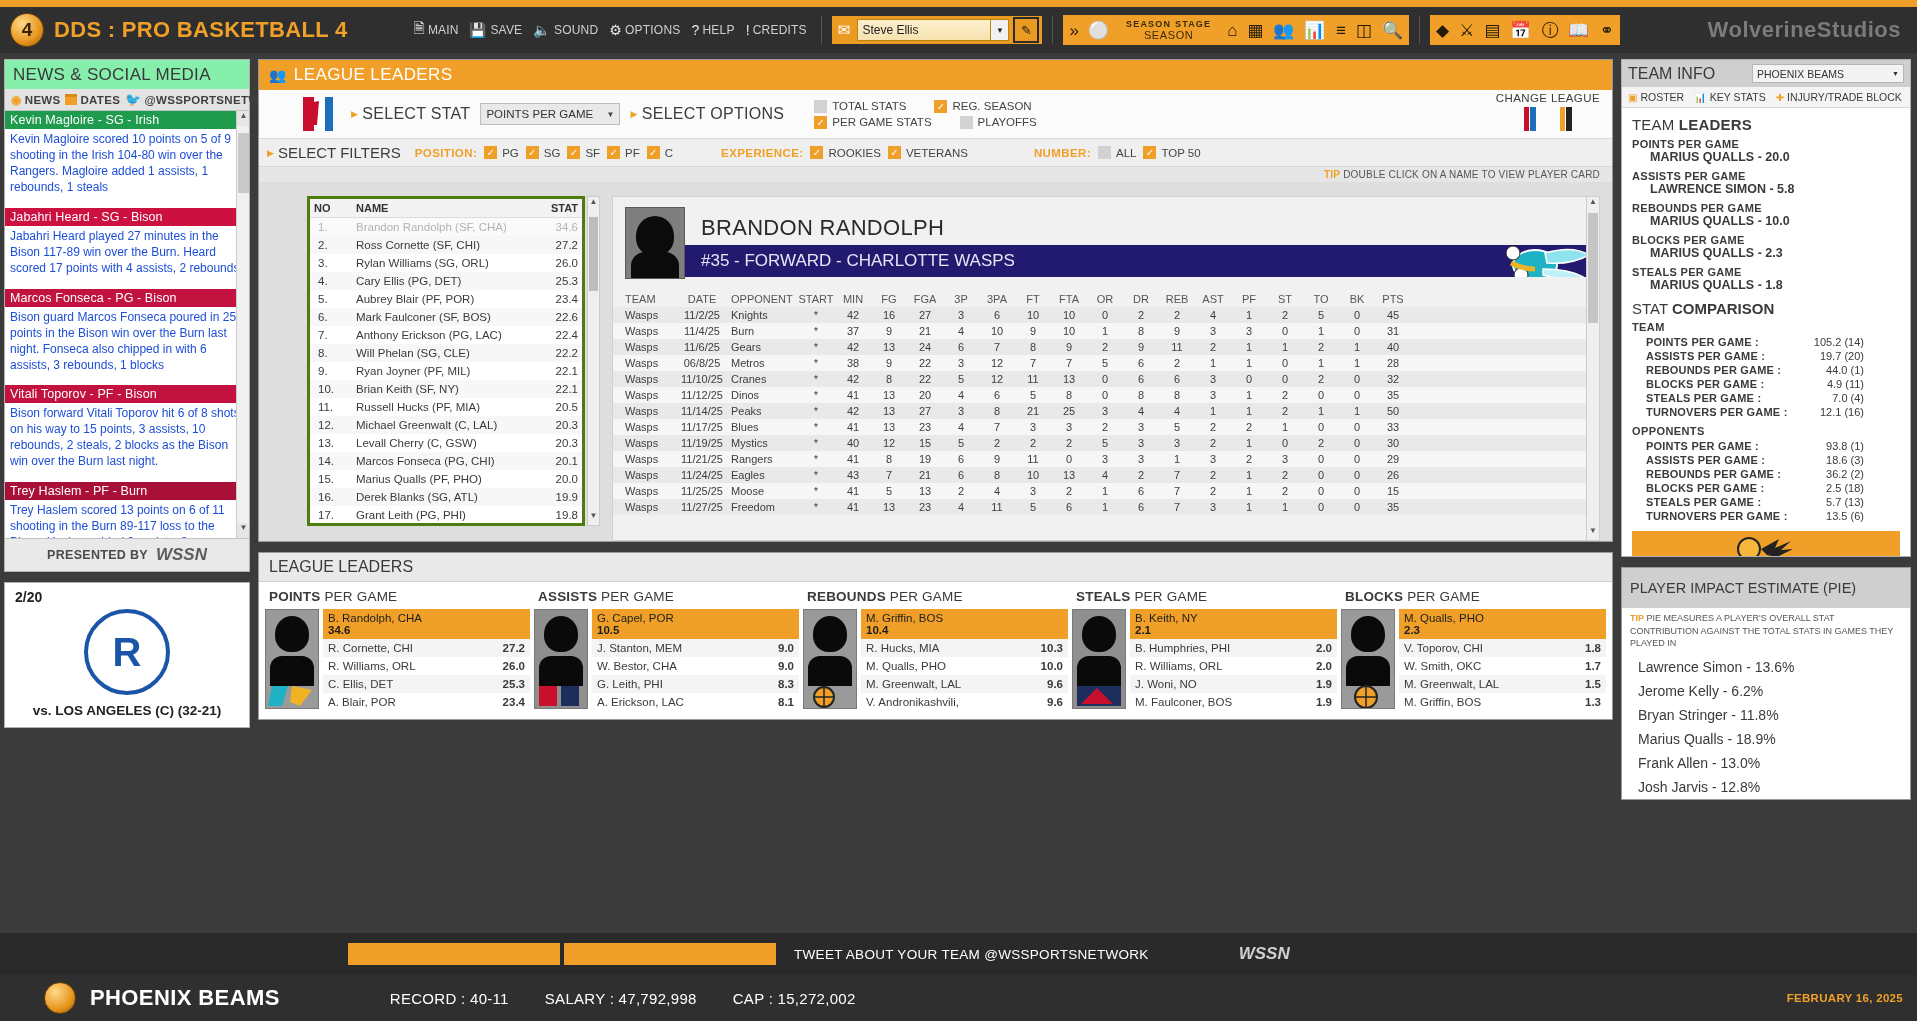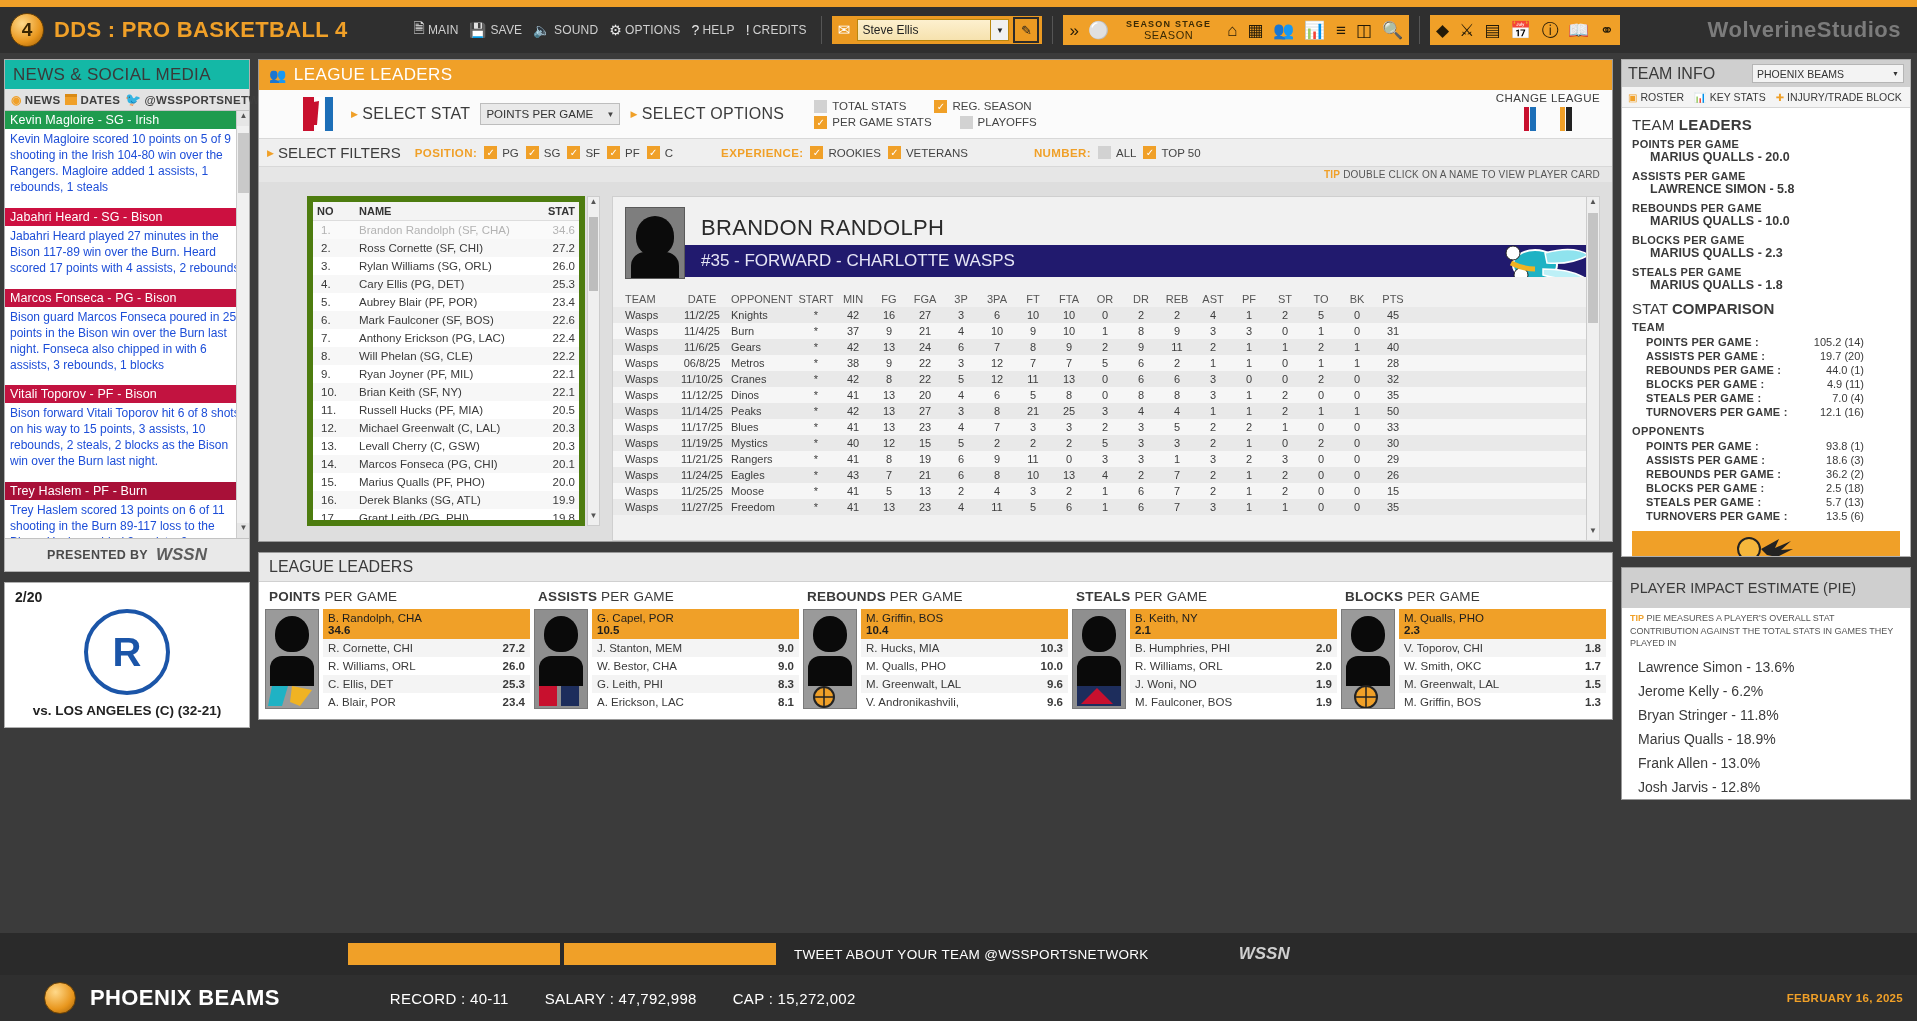--- a/index.html
+++ b/index.html
@@ -68,21 +68,21 @@
   
   .body-grid {
     display:flex; height:930px; gap:0; padding:0;
   }
   .col-left { width:254px; flex:none; padding:6px 4px 0 4px; }
   .col-mid { flex:1; padding:6px 4px 0 4px; }
   .col-right { width:300px; flex:none; padding:6px 6px 0 4px; }
 
   .panel { background:#fff; border:1px solid #b0b0b0; }
   .panel-title {
-    font-size:17px; color:#3a3a3a; padding:5px 8px 4px 8px; background:#14b8a6;
+    font-size:17px; color:#3a3a3a; padding:5px 8px 4px 8px; background:#86efac;
     letter-spacing:.3px;
   }
   .news-tabs {
     display:flex; align-items:center; gap:5px; background:#e3e3e3; padding:3px 6px;
     border-bottom:1px solid #c3c3c3; font-size:11.5px; font-weight:bold; color:#3f3f3f;
   }
   .news-tab { display:flex; align-items:center; gap:3px; cursor:pointer; letter-spacing:.3px;}
   .ic-rss { color:#f0a028; font-size:12px;}
   .ic-cal { width:12px;height:11px;background:#f0a028; border-top:3px solid #d98a15; display:inline-block;}
   .ic-tw { color:#2aa3ef; font-size:13px;}
@@ -154,21 +154,21 @@
     display:flex; align-items:center; padding:5px 8px; gap:14px; font-size:11.5px;
   }
   .filters-bar .flabel { font-size:15px; color:#3c3c3c; display:flex;align-items:center;gap:4px;}
   .fgrp { display:flex; align-items:center; gap:7px; }
   .fgrp .ftitle { color:#f0a028; font-weight:bold; letter-spacing:.4px; font-size:11.5px;}
 
   .tip-row { background:#e6e6e6; text-align:right; padding:2px 12px; font-size:10px; color:#555; letter-spacing:.2px;}
   .tip-row b { color:#f0a028; }
 
   .content-area { display:flex; background:#dedede; height:359px; position:relative; }
-  .leaders-table { width:278px; margin:14px 0 0 48px; background:#fff; border:6px solid #4d7c0f; overflow:hidden; height:330px;}
+  .leaders-table { width:278px; margin:14px 0 0 48px; background:#fff; border:3px solid #4d7c0f; overflow:hidden; height:330px;}
   .lt-head { display:flex; background:#f3f3f3; border-bottom:1px solid #ddd; font-size:11px; font-weight:bold; color:#333; padding:3px 4px;}
   .lt-head .c-no{width:42px;} .lt-head .c-nm{flex:1;} .lt-head .c-st{width:44px; text-align:right;}
   .lt-row { display:flex; font-size:11.5px; color:#3a3a3a; padding:3px 4px; }
   .lt-row:nth-child(even) { background:#f7f7f7; }
   .lt-row.sel { color:#b3b3b3; background:#fafafa; }
   .lt-row .c-no{width:42px; padding-left:4px;} .lt-row .c-nm{flex:1;} .lt-row .c-st{width:44px; text-align:right;}
   .vsbar { width:13px; background:#efefef; border:1px solid #ccc; margin:14px 0 0 2px; height:330px; position:relative;}
   .vsbar .vthumb { position:absolute; top:20px; left:1px; width:9px; height:74px; background:#bdbdbd;}
   .vsbar .varr { position:absolute; left:0; width:11px; height:14px; text-align:center; font-size:8px; color:#555;}
 

